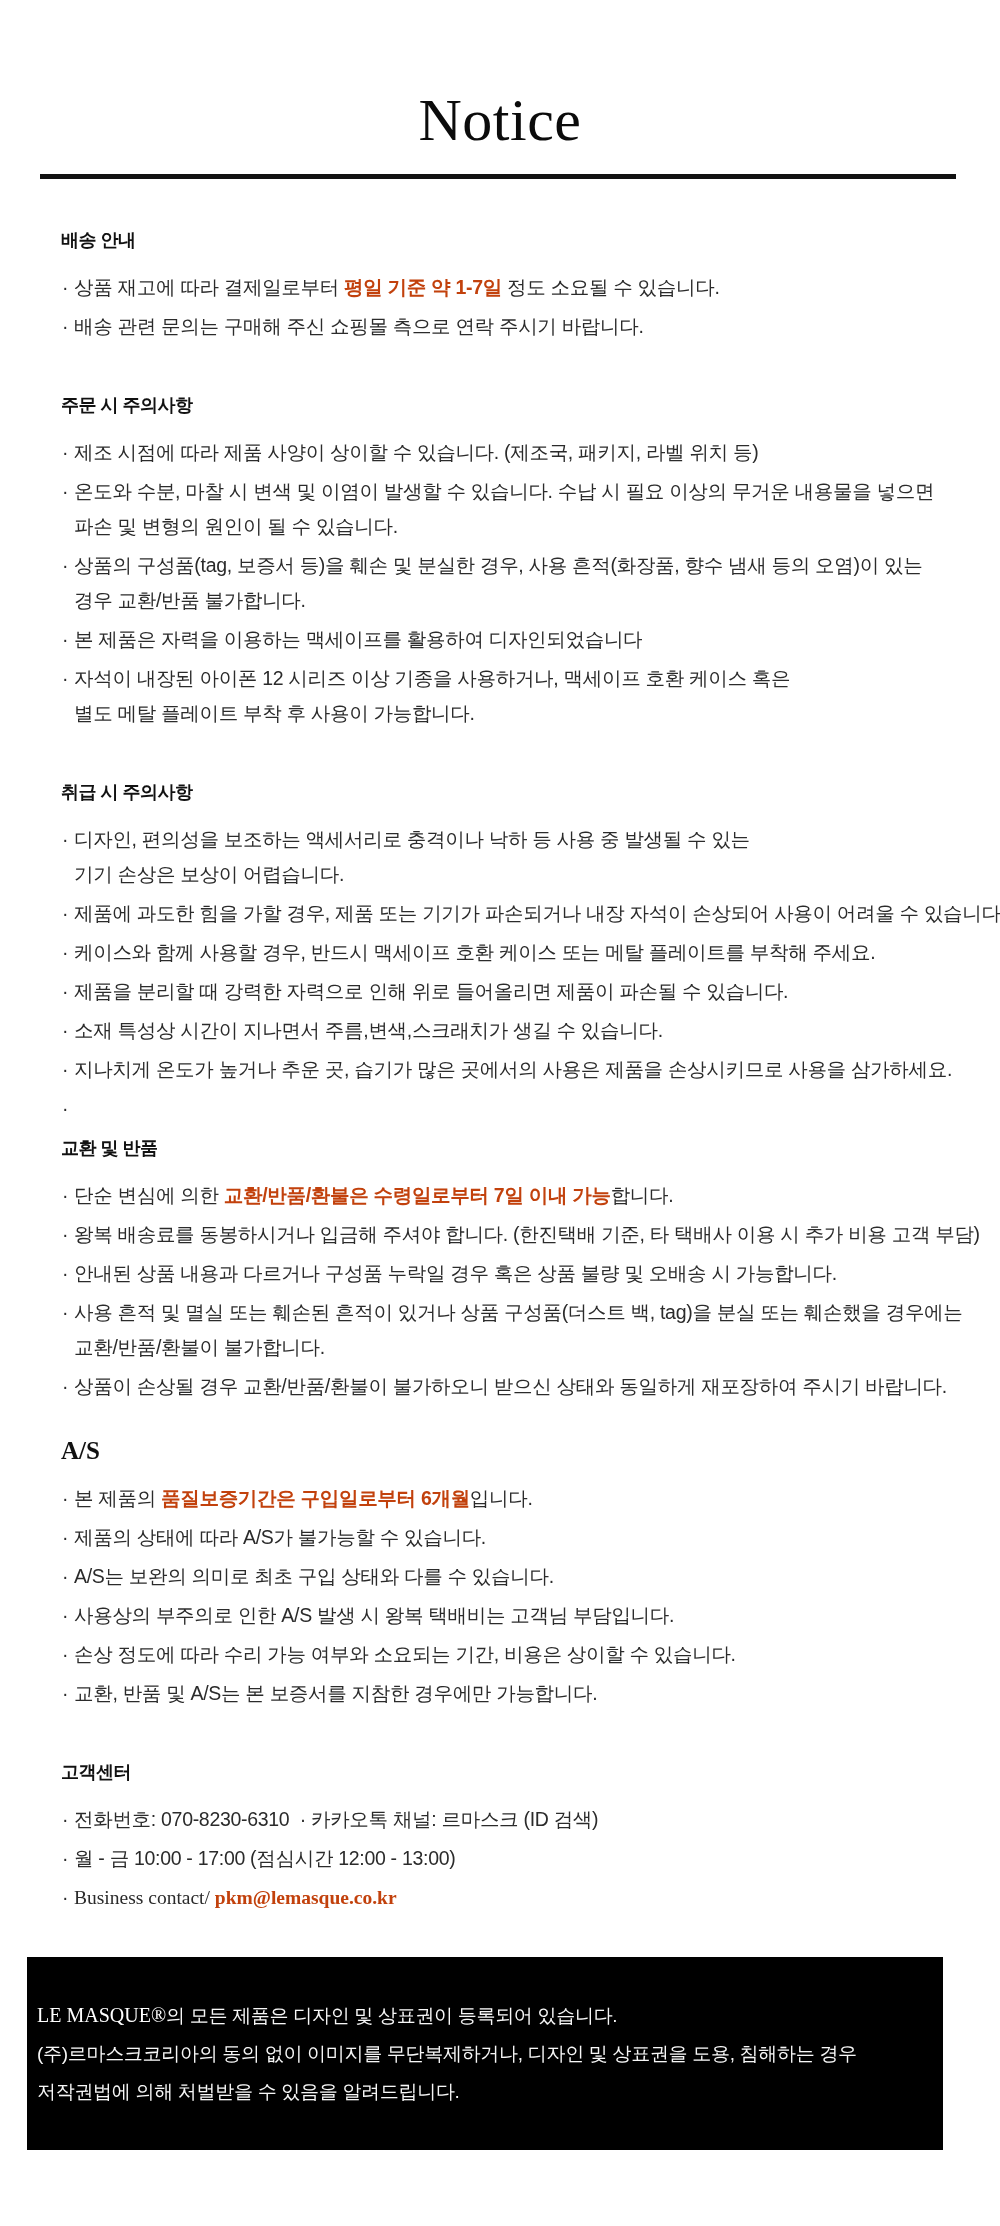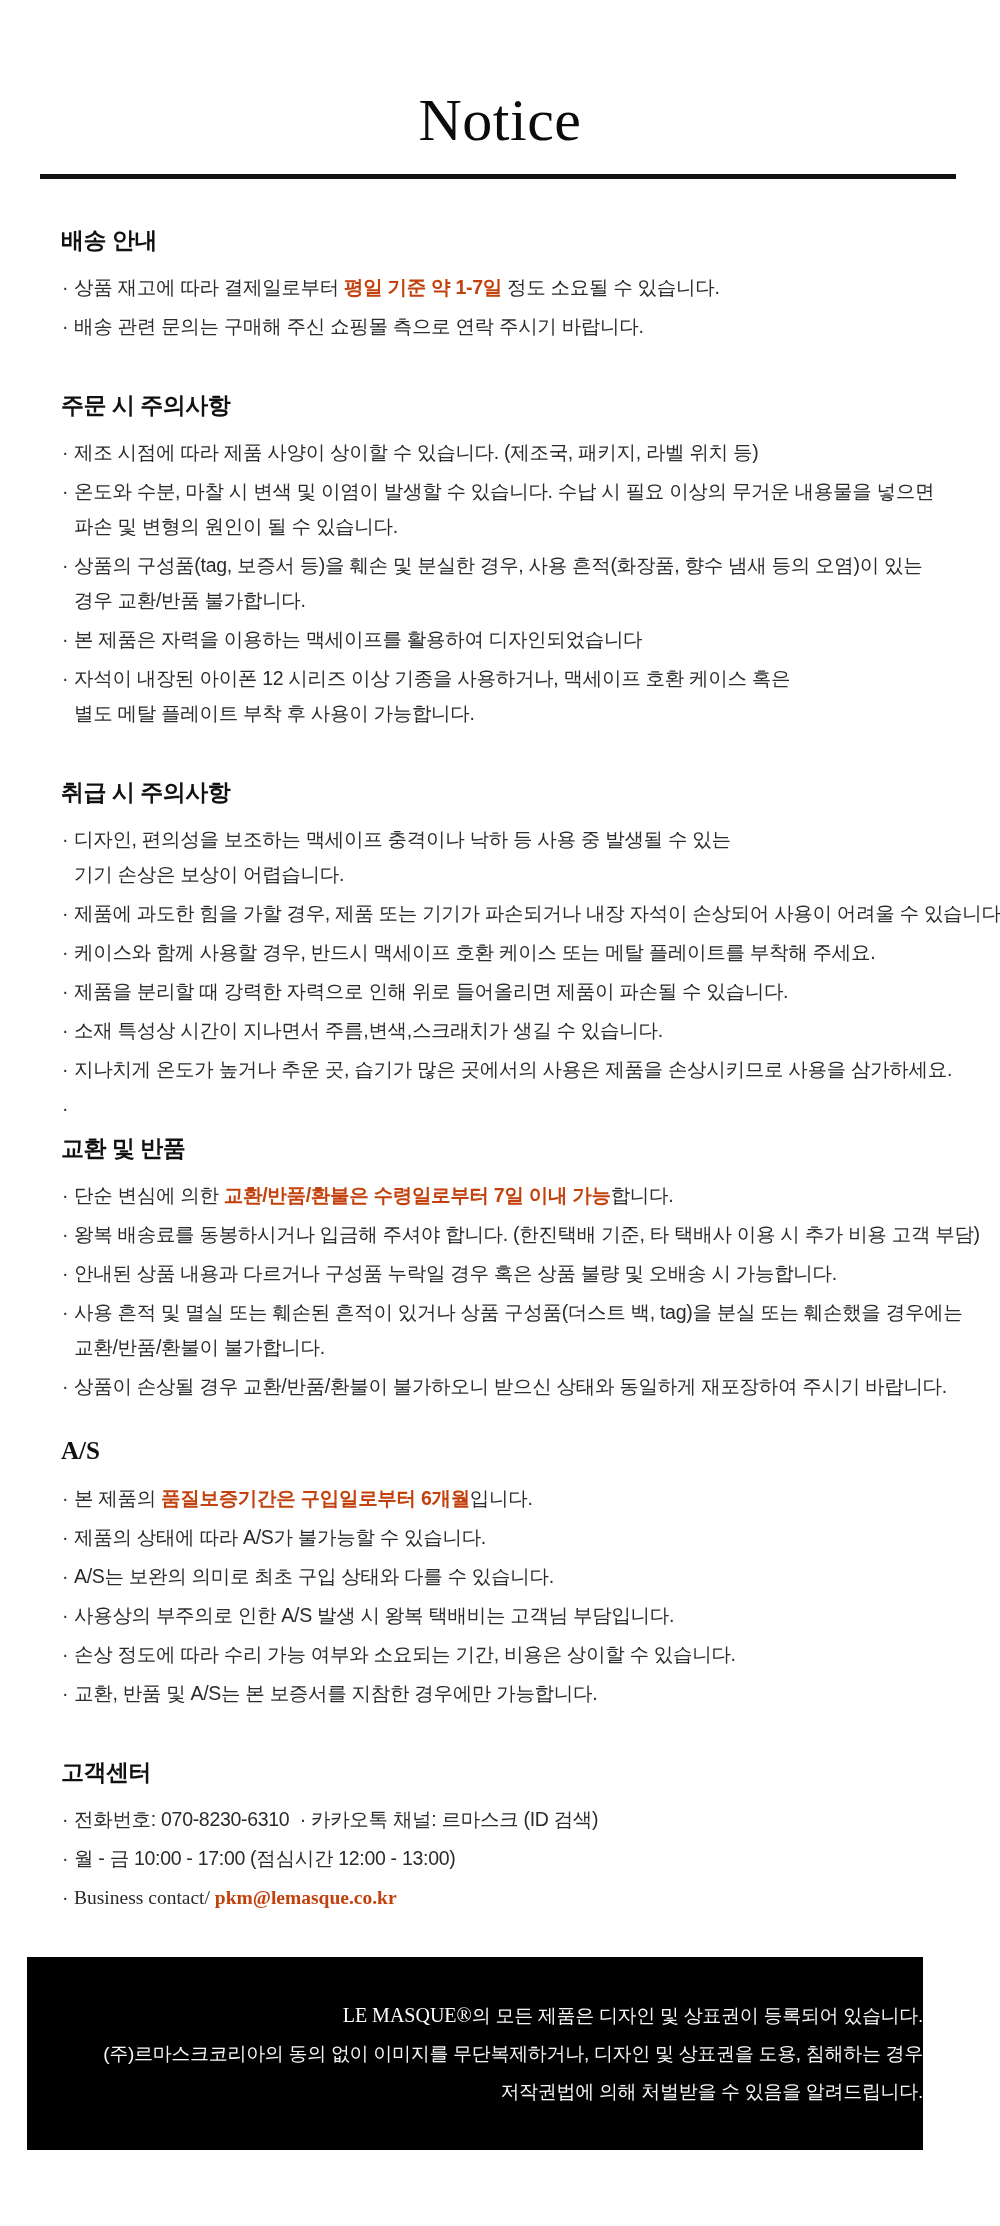--- a/index.html
+++ b/index.html
@@ -22,21 +22,21 @@
   }
   .divider {
     margin:11px 0 0 40px;
     width:916px; height:5px;
     background:#121212;
   }
   .sections { padding-left:61px; width:905px; }
   .section { margin-top:46px; }
   .sections .section:nth-child(5) { margin-top:32px; }
   .section-heading {
-    font-size:23px; font-weight:700; line-height:30px;
+    font-size:18px; font-weight:700; line-height:30px;
     margin:0 0 15px 0;
     color:#111111;
     letter-spacing:-0.5px;
   }
   .section-heading.serif {
     font-family:"Liberation Serif","DejaVu Serif",serif;
     font-size:25px; letter-spacing:0;
   }
   .item { margin-bottom:4px; }
   .line {
@@ -47,22 +47,22 @@
     white-space:nowrap;
     color:#2b2b2b;
   }
   .dot { position:absolute; left:1px; top:0; color:#2b2b2b; }
   .seg-bold { font-weight:700; color:#c2410c; }
   .seg-serif { font-family:"Liberation Serif","DejaVu Serif",serif; letter-spacing:0; }
   .footer {
     margin:42px 0 0 27px;
     width:896px;
     background:#000000;
-    padding:39px 0;
-    text-align:right;
+    padding:39px 10px;
+    text-align:left;
   }
   .footer-line {
     font-size:19px; line-height:38px;
     color:#f7f7f7;
     letter-spacing:-0.3px;
     white-space:nowrap;
   }
   .footer .seg-serif { font-size:20px; color:#ffffff; }
 </style>
 </head>
@@ -98,21 +98,21 @@
         <div class="line"><span class="dot">·</span><span>본 제품은 자력을 이용하는 맥세이프를 활용하여 디자인되었습니다</span></div>
       </div>
       <div class="item">
         <div class="line"><span class="dot">·</span><span>자석이 내장된 아이폰 12 시리즈 이상 기종을 사용하거나, 맥세이프 호환 케이스 혹은</span></div>
         <div class="line"><span>별도 메탈 플레이트 부착 후 사용이 가능합니다.</span></div>
       </div>
     </div>
     <div class="section">
       <div class="section-heading">취급 시 주의사항</div>
       <div class="item">
-        <div class="line"><span class="dot">·</span><span>디자인, 편의성을 보조하는 맥세이프 충격이나 낙하 등 사용 중 발생될 수 있는</span></div>
+        <div class="line"><span class="dot">·</span><span>디자인, 편의성을 보조하는 액세서리로 충격이나 낙하 등 사용 중 발생될 수 있는</span></div>
         <div class="line"><span>기기 손상은 보상이 어렵습니다.</span></div>
       </div>
       <div class="item">
         <div class="line"><span class="dot">·</span><span>제품에 과도한 힘을 가할 경우, 제품 또는 기기가 파손되거나 내장 자석이 손상되어 사용이 어려울 수 있습니다.</span></div>
       </div>
       <div class="item">
         <div class="line"><span class="dot">·</span><span>케이스와 함께 사용할 경우, 반드시 맥세이프 호환 케이스 또는 메탈 플레이트를 부착해 주세요.</span></div>
       </div>
       <div class="item">
         <div class="line"><span class="dot">·</span><span>제품을 분리할 때 강력한 자력으로 인해 위로 들어올리면 제품이 파손될 수 있습니다.</span></div>

